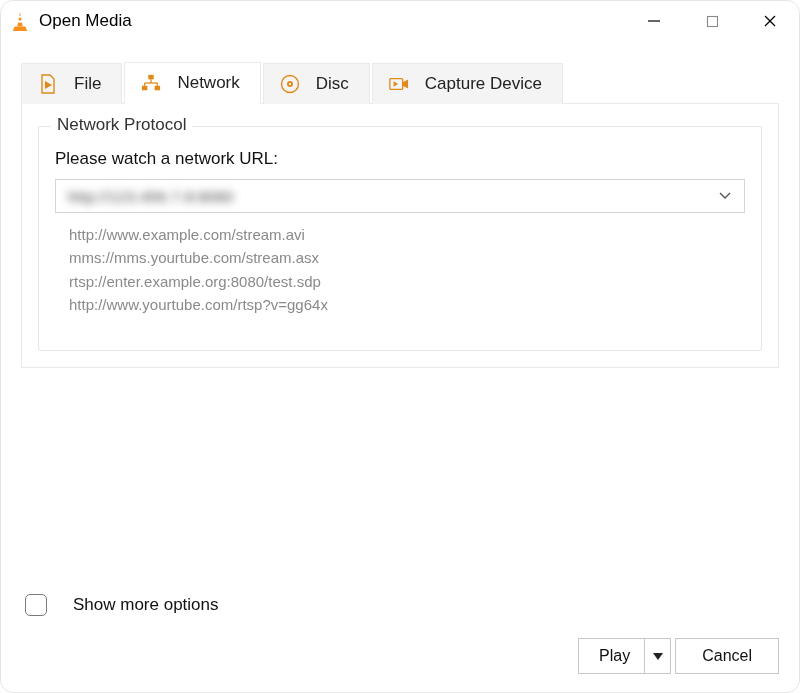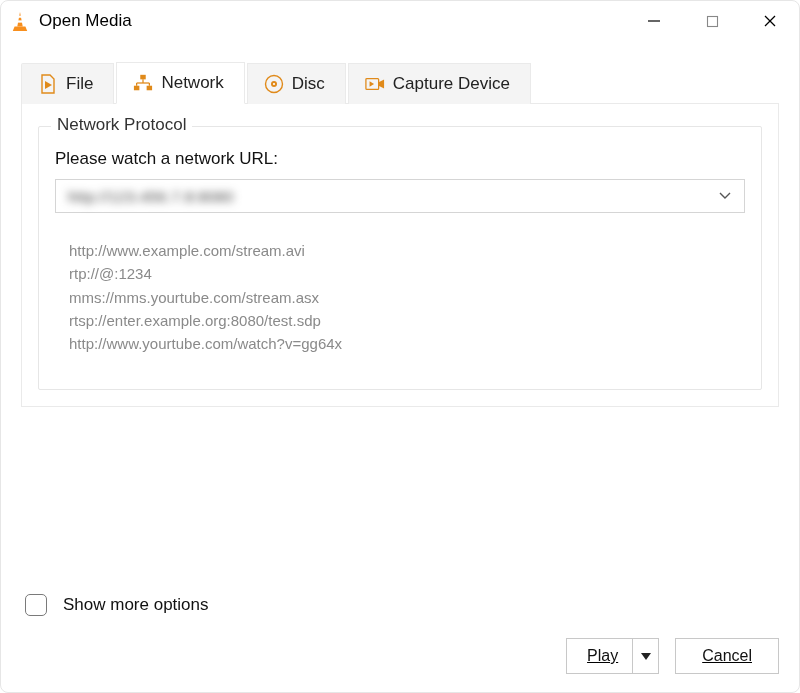--- a/index.html
+++ b/index.html
@@ -12,21 +12,21 @@
       font-size: 14px;
       color: #000;
     }
     .window {
       width: 100%;
       height: 100%;
       display: flex;
       flex-direction: column;
       background: #fff;
       border: 1px solid #e6e6e6;
-      border-radius: 8px;
+      border-radius: 13px;
     }
     .titlebar {
       display: flex;
       align-items: center;
       height: 40px;
       padding: 0 0 0 10px;
     }
     .app-icon {
       width: 20px;
       height: 20px;
@@ -54,21 +54,21 @@
       flex-direction: column;
     }
     .tabs {
       display: flex;
       align-items: flex-end;
       border-bottom: 1px solid #eaeaea;
     }
     .tab {
       display: flex;
       align-items: center;
-      gap: 8px;
+      gap: 16px;
       padding: 10px 20px 10px 16px;
       font-size: 17px;
       color: #222;
       background: #f4f4f4;
       border: 1px solid #eaeaea;
       border-bottom: none;
       position: relative;
       top: 1px;
       margin-right: 2px;
       cursor: pointer;
@@ -133,51 +133,50 @@
       letter-spacing: 0.5px;
     }
     .combo-chevron {
       width: 18px;
       display: flex;
       align-items: center;
       justify-content: center;
       color: #555;
     }
     .examples {
-      margin-top: 26px;
+      margin-top: 10px;
       padding-left: 14px;
       color: #8a8a8a;
       font-size: 15px;
       line-height: 1.55;
     }
     .spacer { flex: 1; }
     .options-row {
       display: flex;
       align-items: center;
-      gap: 16px;
+      gap: 26px;
       padding: 6px 4px 12px 4px;
     }
     .checkbox {
       width: 22px;
       height: 22px;
       border: 1.5px solid #7a7a7a;
       border-radius: 5px;
       background: #fff;
       cursor: pointer;
     }
     .options-label {
       font-size: 17px;
       color: #111;
     }
     .buttons {
       display: flex;
       justify-content: flex-end;
-      gap: 16px;
+      gap: 4px;
       padding: 0 20px 18px 20px;
-      text-decoration: underline;
     }
     .btn {
       height: 36px;
       background: #fff;
       border: 1px solid #c8c8c8;
       font-size: 16px;
       color: #111;
       display: flex;
       align-items: center;
       cursor: pointer;
@@ -289,24 +288,23 @@
         <div class="combo">
           <input class="combo-input" type="text" value="http://123.456.7.8:8080" style="">
           <span class="combo-chevron">
             <svg width="12" height="8" viewBox="0 0 12 8">
                 <polyline points="1,1 6,6 11,1" fill="none" stroke="#555" stroke-width="1.4"></polyline>
               </svg>
           </span>
         </div>
         <div class="examples">
           <div class="example-line">http://www.example.com/stream.avi</div>
-          <div class="example-line">rtp://@:1234</div>
           <div class="example-line">mms://mms.yourtube.com/stream.asx</div>
           <div class="example-line">rtsp://enter.example.org:8080/test.sdp</div>
-          <div class="example-line">http://www.yourtube.com/watch?v=gg64x</div>
+          <div class="example-line">http://www.yourtube.com/rtsp?v=gg64x</div>
         </div>
       </div>
     </div>
 
     <div class="spacer"></div>
 
     <div class="options-row">
       <div class="checkbox"></div>
       <div class="options-label">Show more options</div>
     </div>

